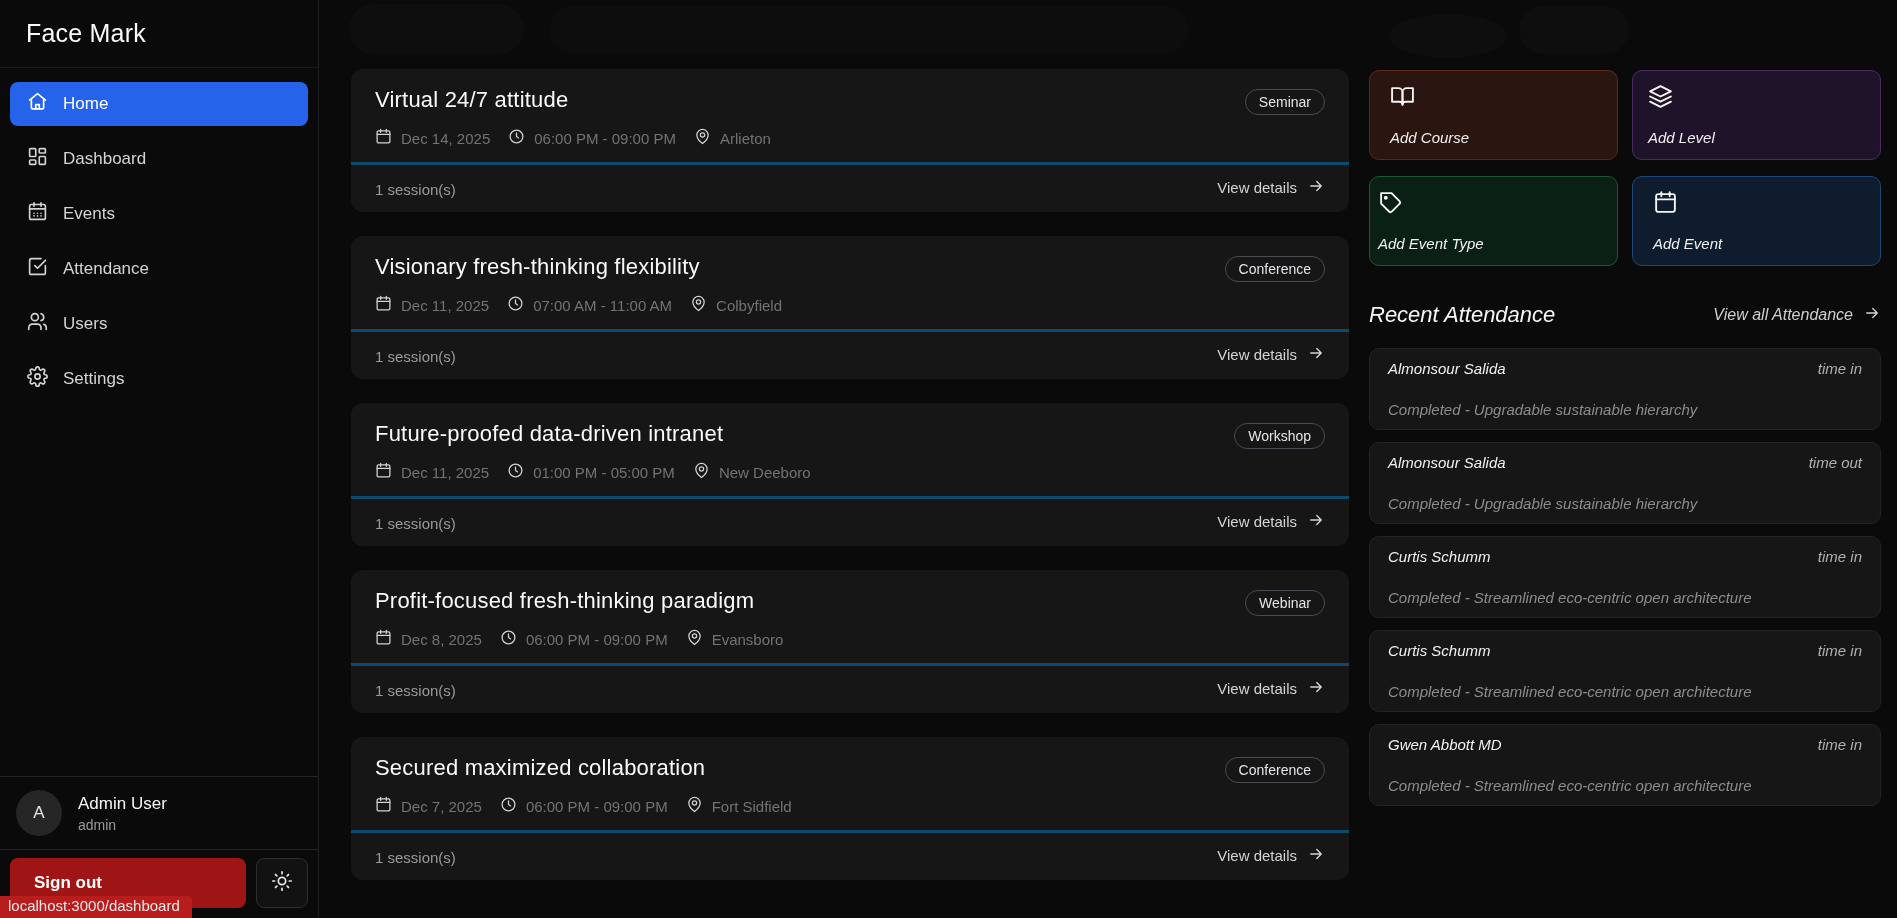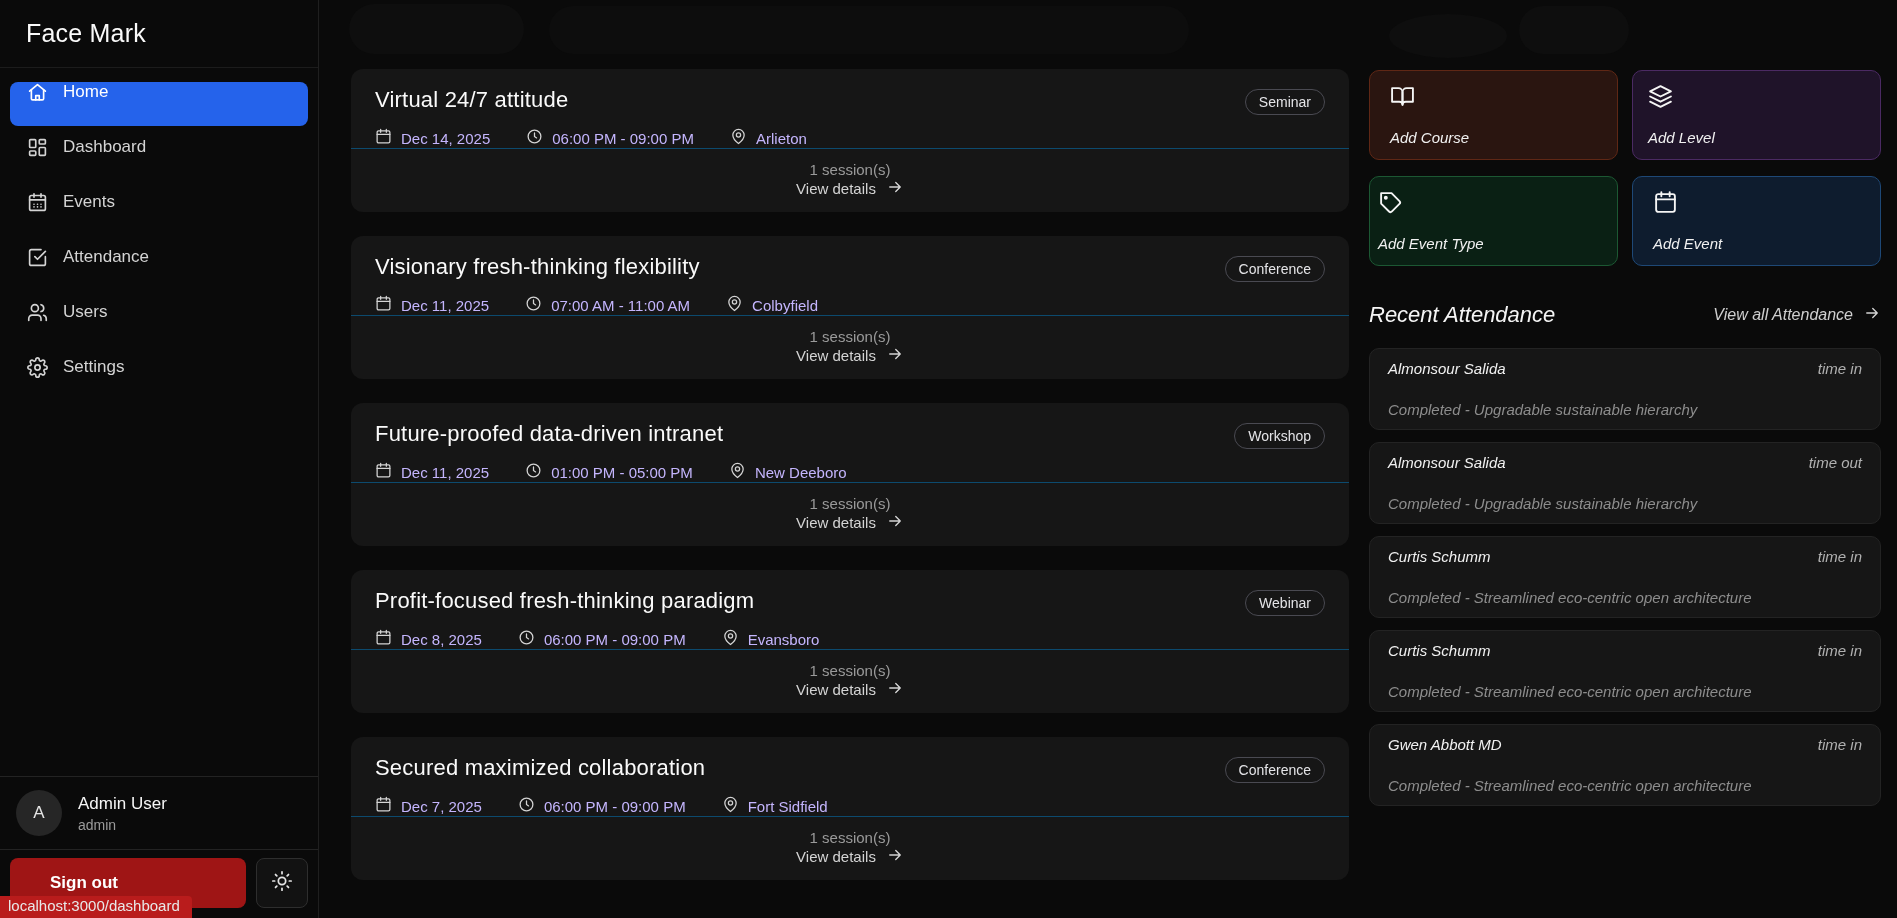--- a/index.html
+++ b/index.html
@@ -6,34 +6,34 @@
   html,body { width:1897px; height:918px; overflow:hidden; background:#0a0a0a;
     font-family:"Liberation Sans","DejaVu Sans",sans-serif; color:#e5e5e5; }
   .app { display:flex; width:100%; height:100%; }
 
   
   .sidebar { width:319px; min-width:319px; height:100%; background:#0a0a0a;
     border-right:1px solid #1f1f1f; display:flex; flex-direction:column; position:relative; }
   .brand { height:68px; display:flex; align-items:center; padding-left:26px;
     font-size:25px; font-weight:500; color:#fafafa; border-bottom:1px solid #1c1c1c; letter-spacing:.2px; }
   .nav { padding:14px 10px 0 10px; }
-  .nav-item { height:44px; display:flex; gap:15px; padding-left:17px;
+  .nav-item { height:44px; display:flex; align-items:center; gap:15px; padding-left:17px;
     border-radius:8px; margin-bottom:11px; color:#d4d4d4; font-size:17px; cursor:pointer; }
   .nav-item.active { background:#2563eb; color:#ffffff; }
   .nav-item svg { width:21px; height:21px; stroke:currentColor; fill:none;
     stroke-width:1.9; stroke-linecap:round; stroke-linejoin:round; }
   .side-spacer { flex:1; }
   .user-section { border-top:1px solid #232323; padding:13px 16px; display:flex; align-items:center; gap:16px; }
   .avatar { width:46px; height:46px; border-radius:50%; background:#262626;
     display:flex; align-items:center; justify-content:center; font-size:17px; color:#e5e5e5; }
   .user-name { font-size:17px; color:#f5f5f5; }
   .user-role { font-size:14px; color:#9b9b9b; margin-top:3px; }
   .signout-row { border-top:1px solid #232323; padding:8px 10px 10px 10px; display:flex; gap:10px; }
   .signout-btn { flex:1; height:50px; background:#9f1515; border:none; border-radius:8px;
-    color:#ffffff; font-size:17px; font-weight:700; text-align:left; padding-left:40px;
+    color:#ffffff; font-size:17px; font-weight:700; text-align:left; padding-left:24px;
     font-family:inherit; cursor:pointer; }
   .theme-btn { width:52px; height:50px; background:#121212; border:1px solid #2e2e2e; border-radius:8px;
     display:flex; align-items:center; justify-content:center; cursor:pointer; }
   .theme-btn svg { width:22px; height:22px; stroke:#e5e5e5; fill:none; stroke-width:1.9; stroke-linecap:round; }
   .status-bar { position:absolute; left:0; bottom:0; background:#b91c1c; color:#e8e8e8;
     font-size:15px; padding:1px 12px 4px 8px; border-top-right-radius:4px; white-space:nowrap; z-index:50; }
 
   
   .main { flex:1; position:relative; display:flex; flex-direction:column; }
   .topbar { height:62px; display:flex; align-items:center; padding-left:26px; position:relative; }
@@ -46,27 +46,27 @@
   .b4 { left:1200px; top:6px; width:110px; height:48px; }
 
   .content { display:flex; align-items:flex-start; }
   .events-col { width:998px; margin-left:32px; margin-top:7px; }
   .event-card { background:#161616; border-radius:12px; height:143px; margin-bottom:24px;
     display:flex; flex-direction:column; overflow:hidden; }
   .ec-head { display:flex; justify-content:space-between; align-items:flex-start; padding:18px 24px 0 24px; }
   .ec-title { font-size:22px; color:#fafafa; font-weight:400; letter-spacing:.2px; }
   .ec-badge { border:1px solid #4a4a52; border-radius:999px; padding:4px 13px; font-size:14px;
     color:#e4e4e7; white-space:nowrap; margin-top:2px; }
-  .ec-meta { display:flex; align-items:flex-end; gap:36px; padding:0 24px; margin-top:13px;
-    font-size:15px; color:#c4b5fd; }
+  .ec-meta { display:flex; align-items:flex-end; gap:18px; padding:0 24px; margin-top:13px;
+    font-size:15px; color:#737373; }
   .meta-item { display:flex; align-items:center; gap:9px; }
   .meta-item svg { width:17px; height:17px; stroke:#d4d4d4; fill:none; stroke-width:1.8;
     stroke-linecap:round; stroke-linejoin:round; }
-  .ec-footer { margin-top:auto; border-top:1px solid #0c4a6e; display:flex; align-items:center;
-    justify-content:space-between; padding:12px 24px 14px 24px;flex-direction:column; }
+  .ec-footer { margin-top:auto; border-top:3px solid #0c4a6e; display:flex; align-items:flex-end;
+    justify-content:space-between; padding:12px 24px 14px 24px; }
   .ec-sessions { font-size:15px; color:#9a9a9a; }
   .ec-link { display:flex; align-items:center; gap:10px; font-size:15px; color:#d4d4d4; cursor:pointer; }
   .arrow-ic { width:18px; height:18px; stroke:#d4d4d4; fill:none; stroke-width:1.8;
     stroke-linecap:round; stroke-linejoin:round; }
 
   
   .right-col { width:512px; margin-left:20px; margin-top:8px;font-style:italic; }
   .qa-grid { display:grid; grid-template-columns:1fr 1fr; gap:16px 14px; }
   .qa-card { height:90px; border-radius:10px; border:1px solid transparent; padding:13px 20px;
     display:flex; flex-direction:column; justify-content:space-between; cursor:pointer; }

